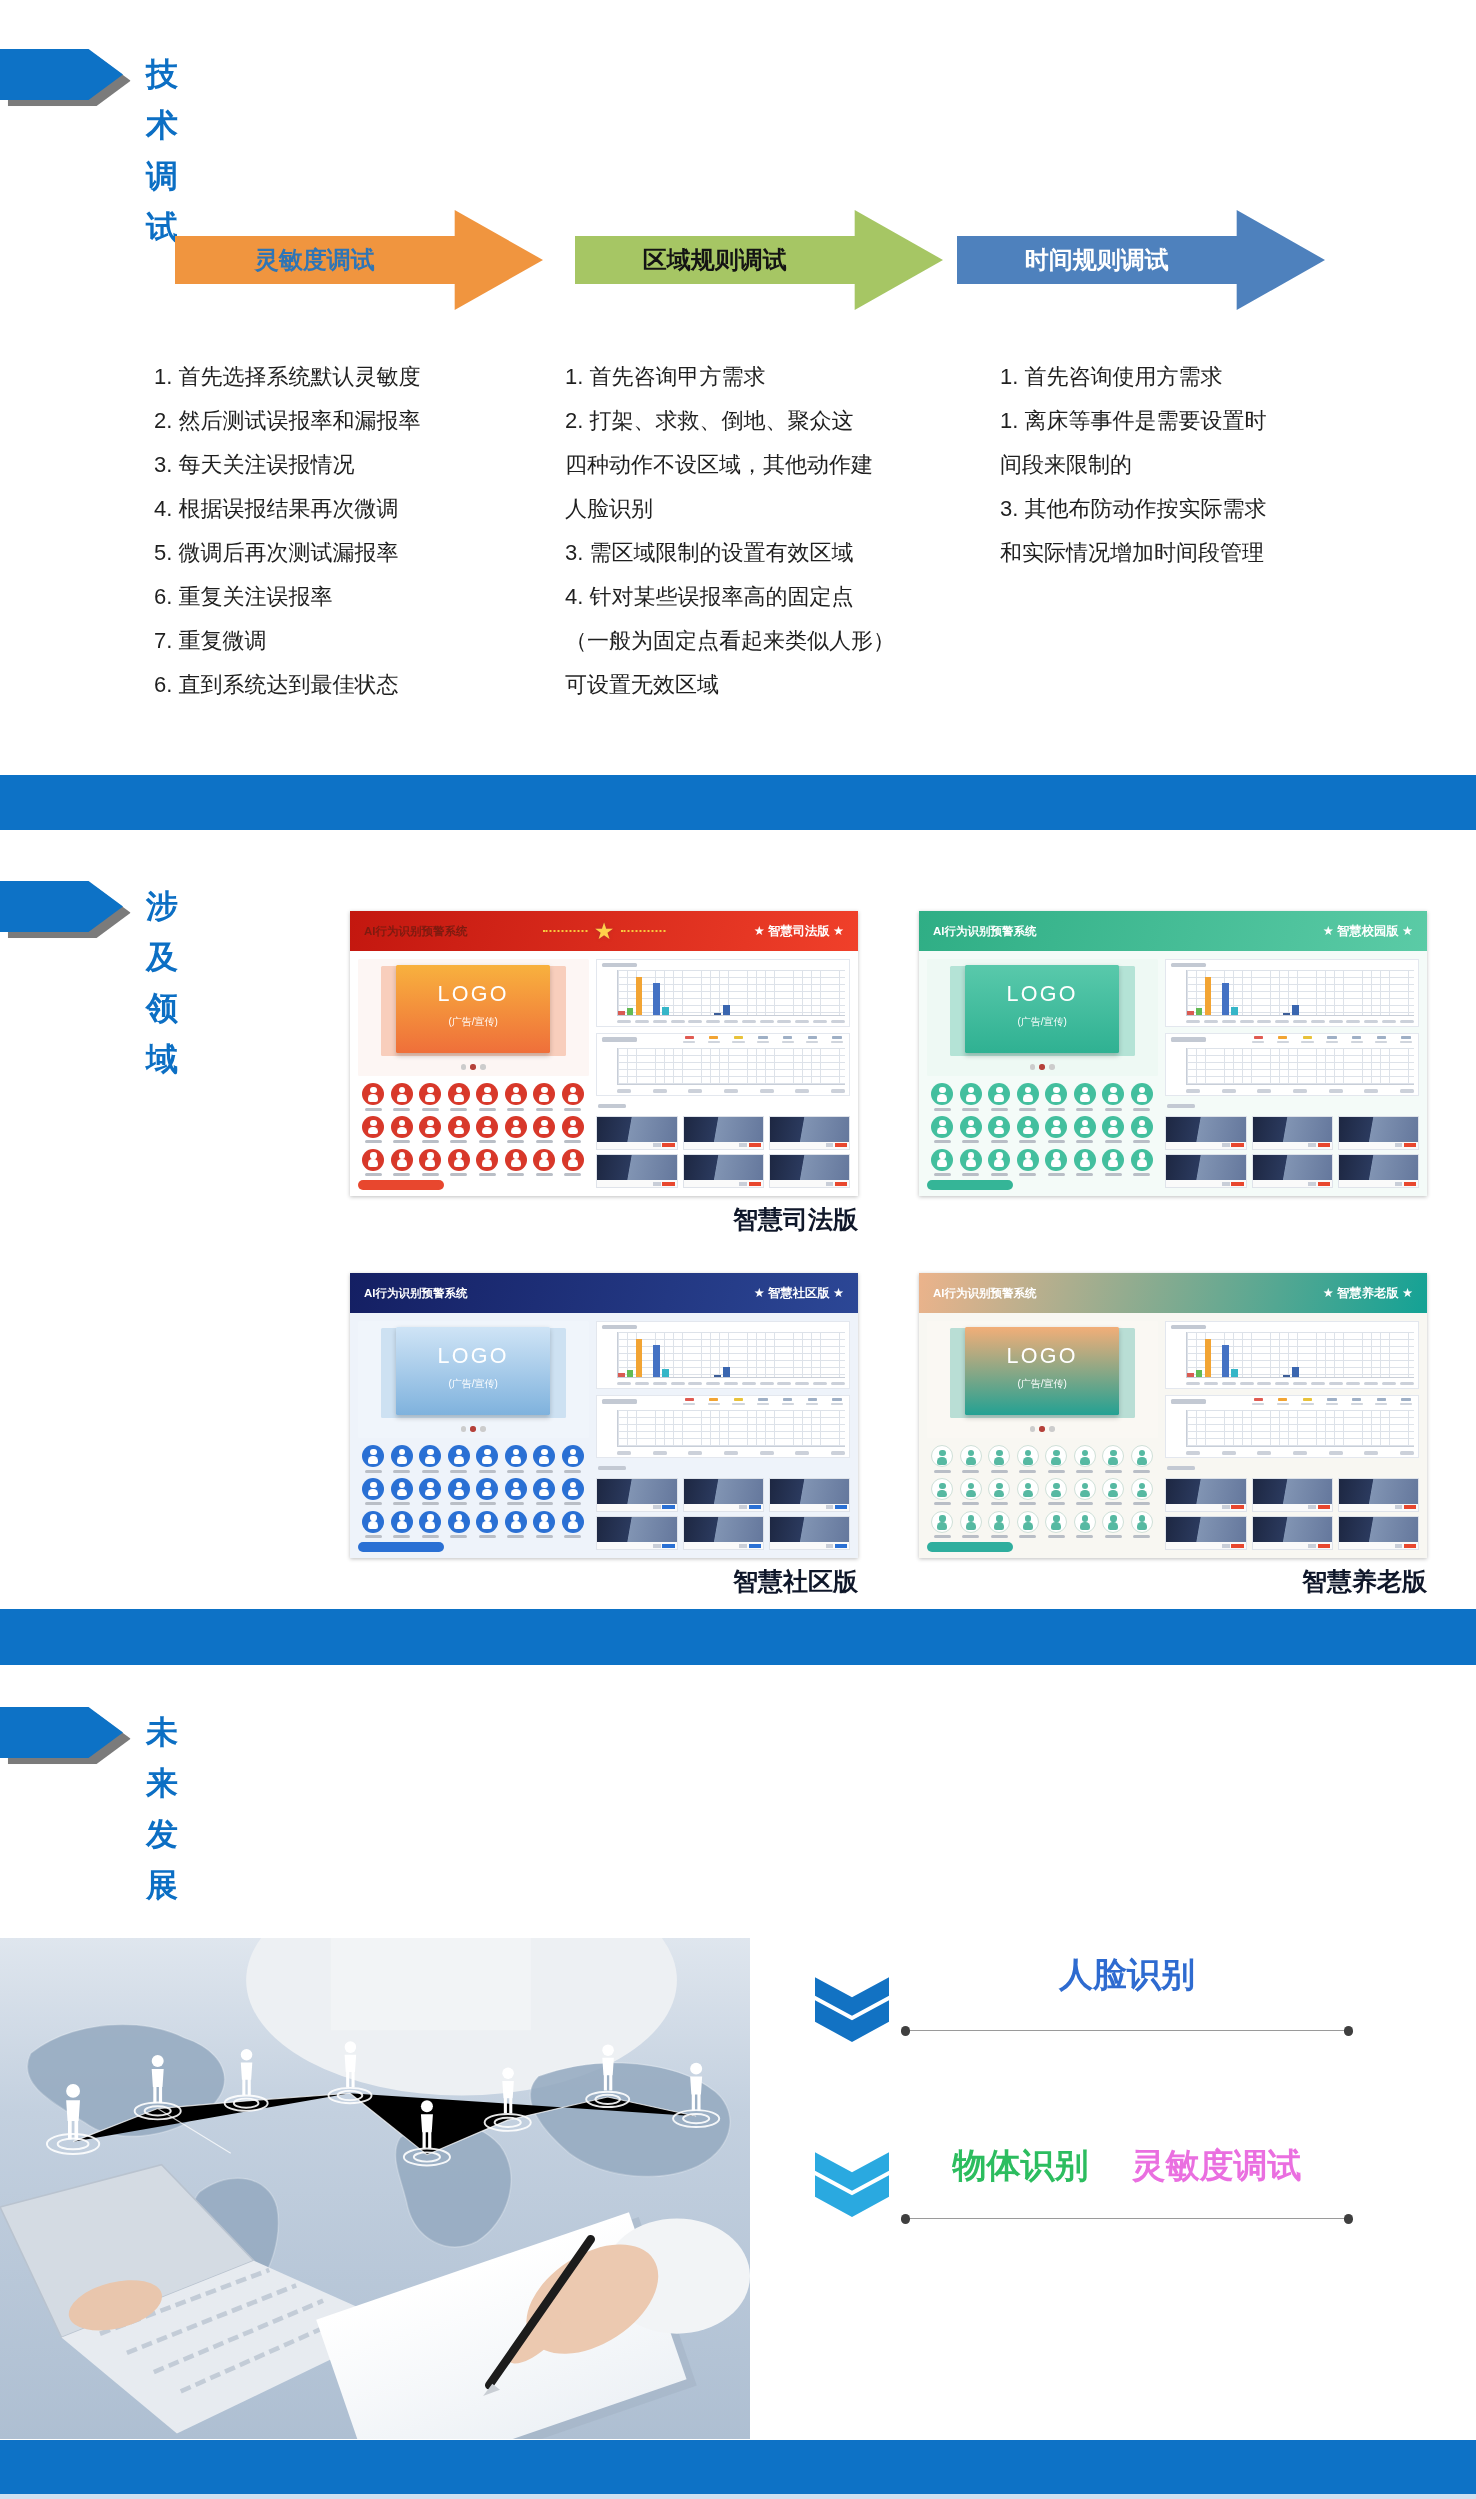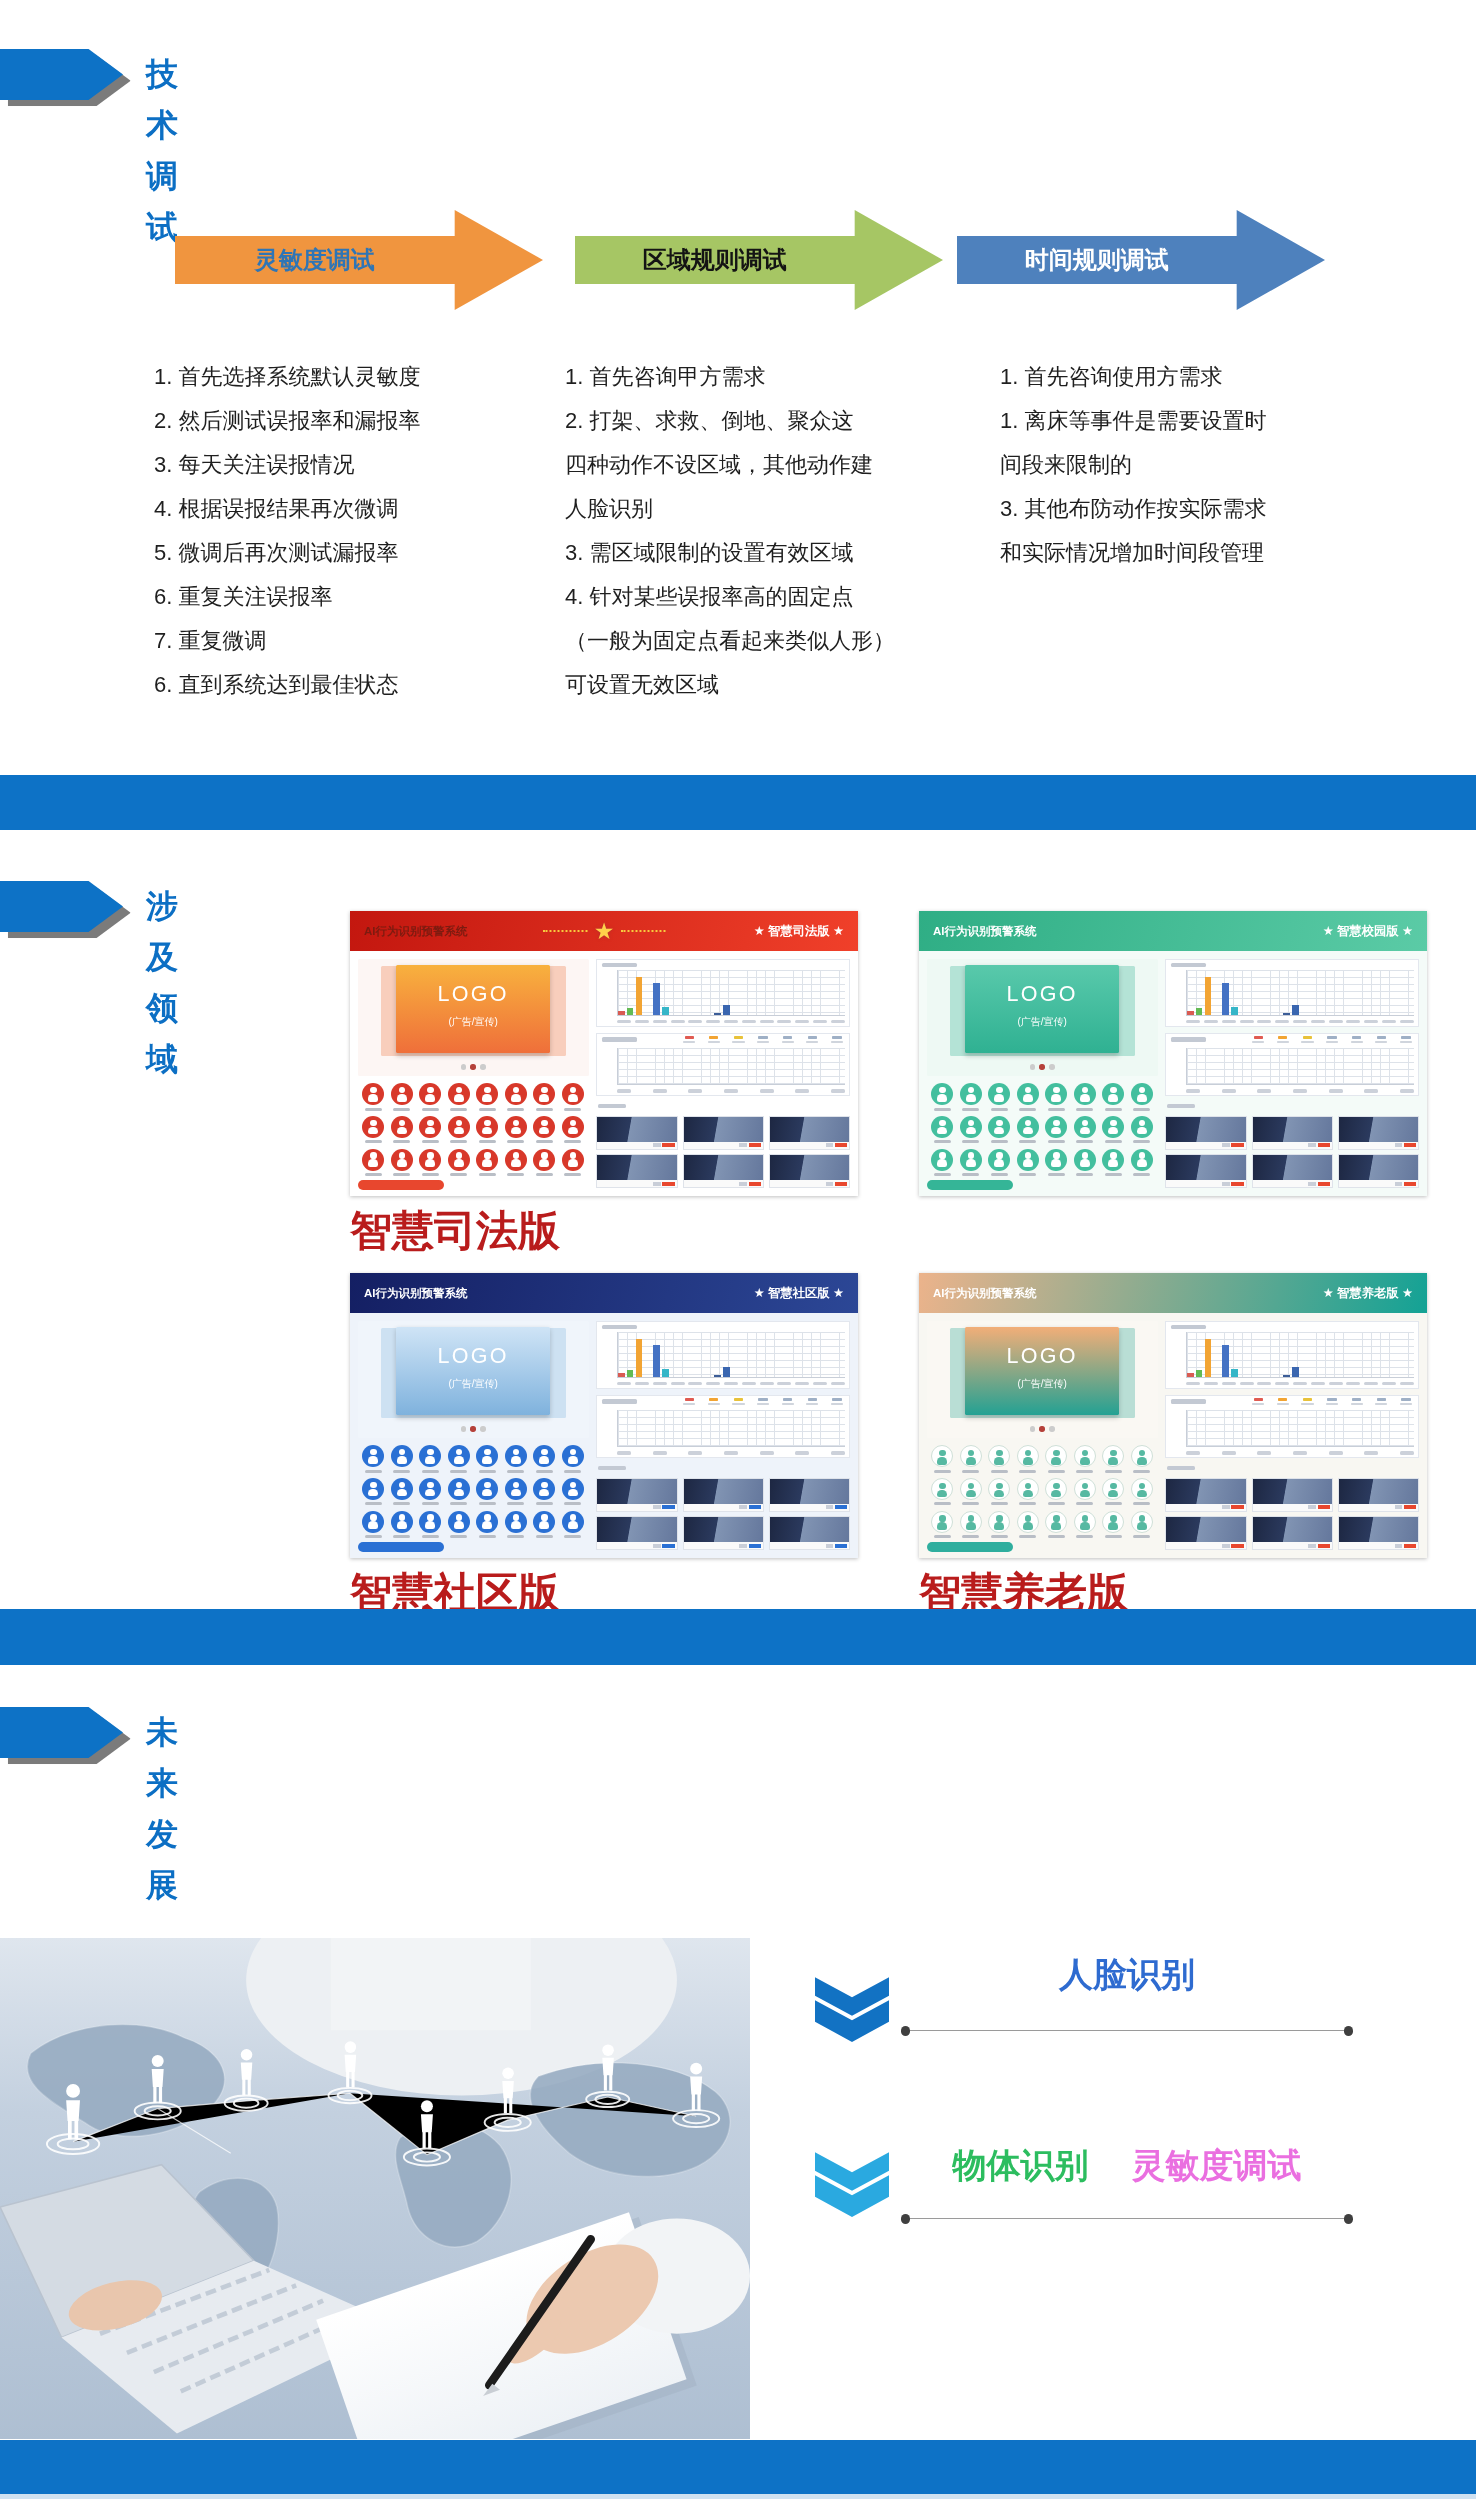--- a/index.html
+++ b/index.html
@@ -72,22 +72,22 @@
   .legend .m2{width:12.3px;height:2.3px;background:#d0d5dd;border-radius:0.8px;}
   .line-chart .plot{top:14px;}
   .video-label{width:28px;height:4.6px;background:#c3c9d3;border-radius:1.5px;margin:1.5px 0 1.5px 1.5px;}
   .video-grid{flex:1;display:grid;grid-template-columns:repeat(3,1fr);grid-template-rows:repeat(2,1fr);gap:4.6px;}
   .video-thumb{position:relative;border:0.8px solid #dfe3ea;
     background:linear-gradient(100deg,#1d2742 0%,#2b3a5e 40%,#8194b3 41%,#64779c 100%);}
   .thumb-strip{position:absolute;left:0;right:0;bottom:0;height:7px;background:#fafafa;
     display:flex;align-items:center;justify-content:flex-end;gap:1.5px;padding:0 2.3px;}
   .tag{width:12.3px;height:3.8px;}
   .tag2{width:7.7px;height:3.8px;background:#c9ced8;}
-  .dash-caption{position:absolute;left:0;top:292px;width:508px;text-align:left;
-    font-size:42px;font-weight:bold;color:#b91c1c;}
+  .dash-caption{position:absolute;left:0;top:292px;width:508px;text-align:right;
+    font-size:25px;font-weight:bold;color:#0f172a;}
 
   
   #fusion{position:absolute;left:1023px;top:1775px;font-size:86px;font-weight:bold;color:#f0761c;}
   .f-row-label{position:absolute;display:flex;justify-content:center;gap:43px;width:446px;left:904px;
     font-size:34px;font-weight:bold;}
   .f-line{position:absolute;left:904px;width:446px;height:0;border-top:1.5px solid #9a9a9a;}
   .f-dot{position:absolute;top:-4.6px;width:9.2px;height:9.2px;border-radius:50%;background:#3f3f3f;}
   .chev{position:absolute;width:74px;height:65px;}
 
   #photo{position:absolute;left:0;top:1938px;width:750px;height:501px;overflow:hidden;}

